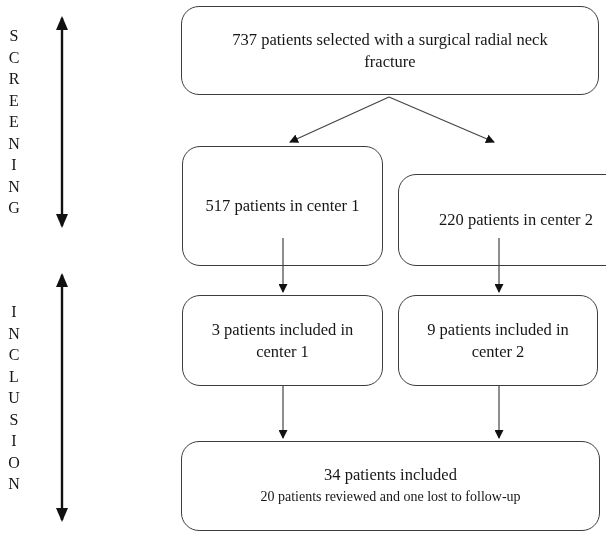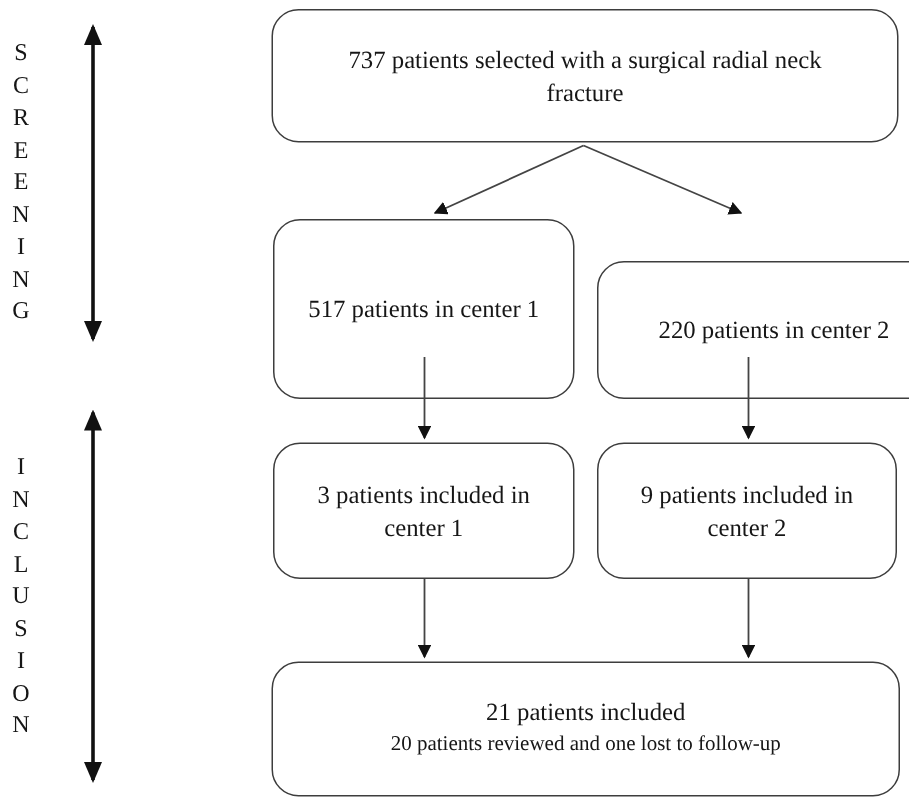--- a/index.html
+++ b/index.html
@@ -101,21 +101,21 @@
     <div class="line">3 patients included in</div>
     <div class="line">center 1</div>
   </div>
 
   <div class="box box-incl-c2">
     <div class="line">9 patients included in</div>
     <div class="line">center 2</div>
   </div>
 
   <div class="box box-final">
-    <div class="line">21 patients included</div>
+    <div class="line">34 patients included</div>
     <div class="line line-sub">20 patients reviewed and one lost to follow-up</div>
   </div>
 
   <svg class="overlay" viewBox="0 0 606 537" xmlns="http://www.w3.org/2000/svg">
     <defs>
       <marker id="ah-small" markerWidth="9" markerHeight="9" refX="8" refY="4.5" orient="auto-start-reverse" markerUnits="userSpaceOnUse">
         <path d="M0,0 L9,4.5 L0,9 z" fill="#111111"></path>
       </marker>
       <marker id="ah-big" markerWidth="14" markerHeight="12" refX="12" refY="6" orient="auto-start-reverse" markerUnits="userSpaceOnUse">
         <path d="M0,0 L14,6 L0,12 z" fill="#111111"></path>

